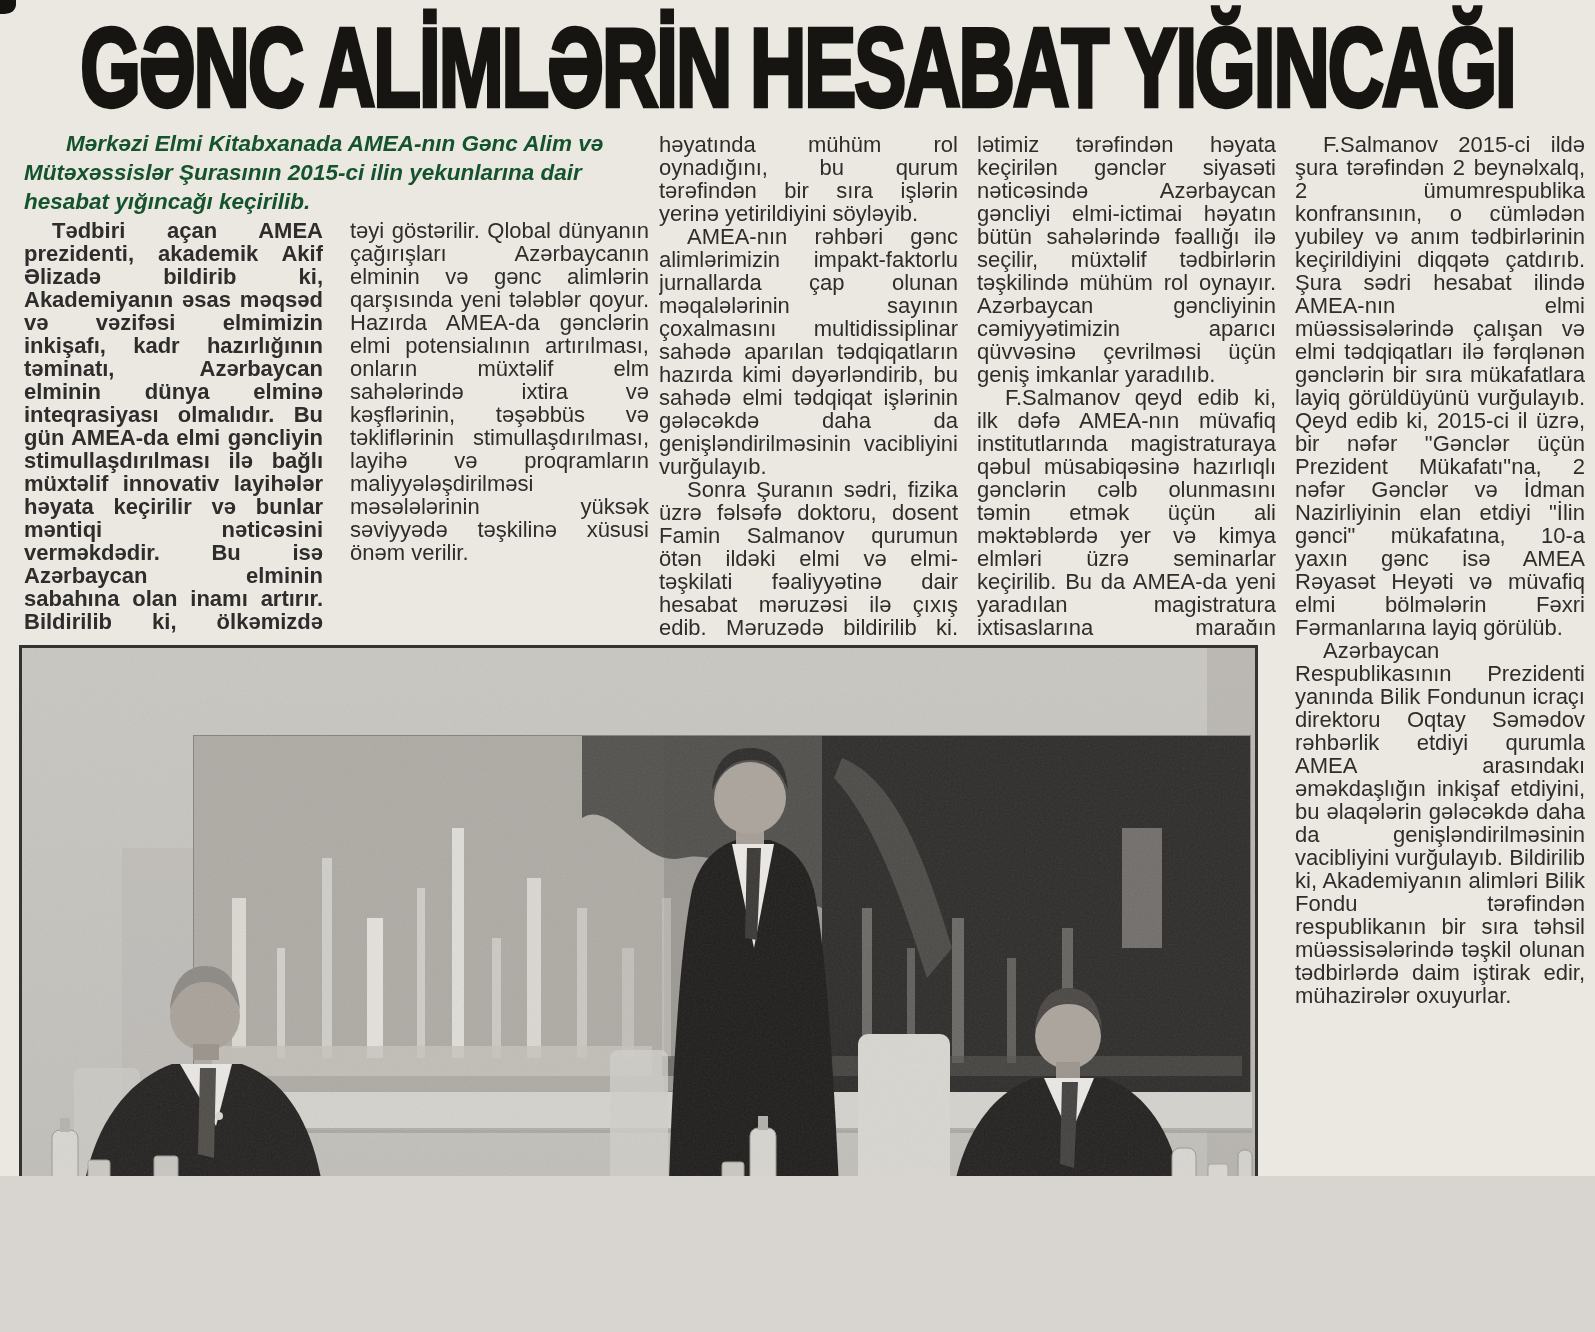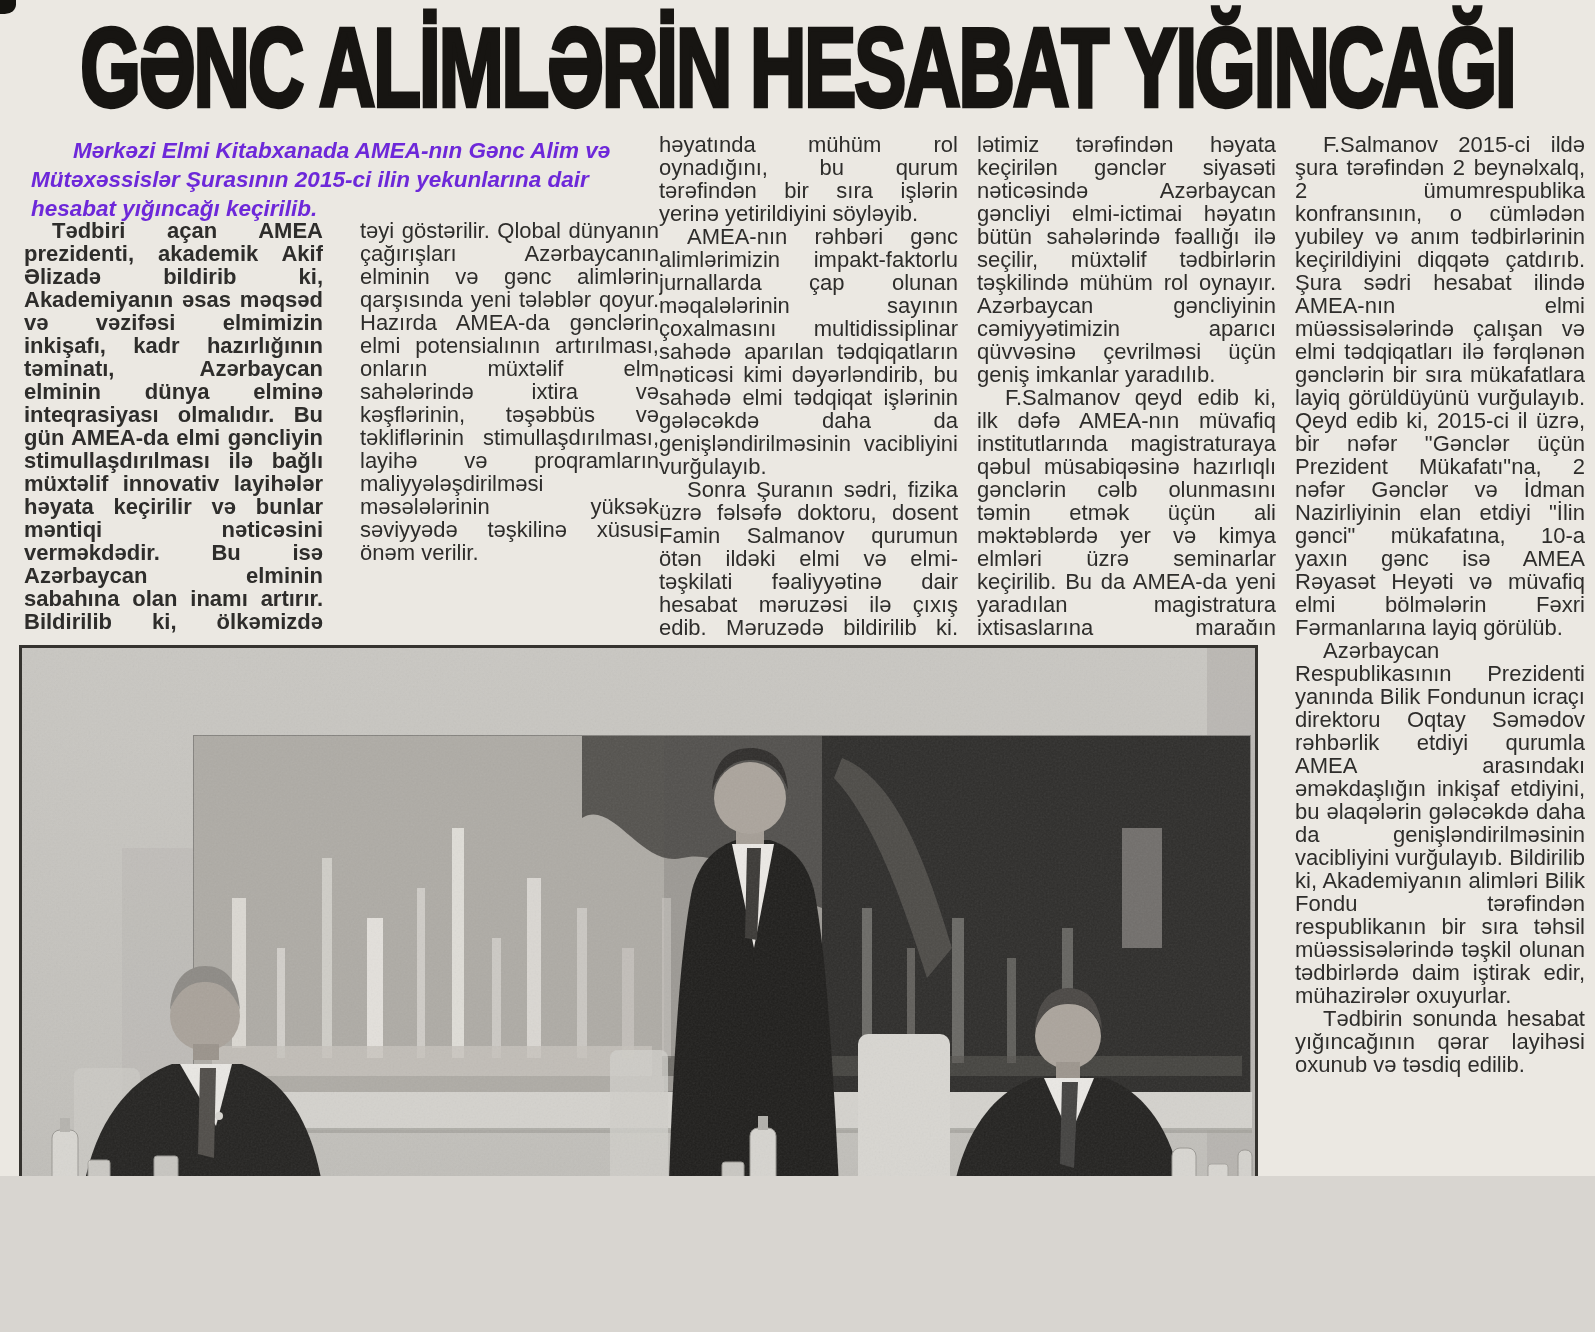--- a/index.html
+++ b/index.html
@@ -20,36 +20,36 @@
     position:absolute;left:0;right:0;top:4px;margin:0;
     text-align:center;white-space:nowrap;
     font-family:"Liberation Sans", sans-serif;
     font-weight:bold;font-stretch:ultra-condensed;
     font-size:78px;letter-spacing:-2px;
     color:#171512;
     -webkit-text-stroke:3px #171512;
     transform:scaleY(1.42);transform-origin:50% 0;
   }
   .lede{
-    position:absolute;left:24px;top:130px;width:612px;margin:7px;
+    position:absolute;left:24px;top:130px;width:612px;margin:0;
     font-size:22.5px;line-height:1.28;
     font-weight:bold;font-style:italic;
     text-align:left;text-indent:42px;
-    color:#6d28d9;
+    color:#14532d;
   }
   .col{
     position:absolute;width:299px;
     font-size:22px;line-height:23px;
     text-align:justify;text-justify:inter-word;
     overflow:hidden;
   }
   .col p{margin:0;}
   .col p.indent{text-indent:28px;}
   .col1{left:24px;  top:219px; height:414px;font-weight:bold;}
-  .col2{left:360px; top:219px; height:414px;}
+  .col2{left:350px; top:219px; height:414px;}
   .col3{left:659px; top:133px; height:502px;}
   .col4{left:977px; top:133px; height:502px;}
   .col5{left:1295px;top:133px; width:290px;height:1190px;}
   .photo{
     position:absolute;left:22px;top:648px;width:1233px;height:676px;margin:0;
     outline:3px solid #35332f;
     background:#c8c6c1;
   }
   .photo svg{display:block;width:100%;height:100%;}
 </style>
@@ -65,31 +65,30 @@
   <p class="lede">Mərkəzi Elmi Kitabxanada AMEA-nın Gənc Alim və Mütəxəssislər Şurasının 2015-ci ilin yekunlarına dair hesabat yığıncağı keçirilib.</p>
 
   <div class="col col1">
       <p class="indent">Tədbiri açan AMEA prezidenti, akademik Akif Əlizadə bildirib ki, Akademiyanın əsas məqsəd və vəzifəsi elmimizin inkişafı, kadr hazırlığının təminatı, Azərbaycan elminin dünya elminə inteqrasiyası olmalıdır. Bu gün AMEA-da elmi gəncliyin stimullaşdırılması ilə bağlı müxtəlif innovativ layihələr həyata keçirilir və bunlar məntiqi nəticəsini verməkdədir. Bu isə Azərbaycan elminin sabahına olan inamı artırır. Bildirilib ki, ölkəmizdə gənclərin yaradıcı və elmi inkişafına hərtərəfli dövlət dəs-</p>
     </div>
   <div class="col col2">
       <p class="">təyi göstərilir. Qlobal dünyanın çağırışları Azərbaycanın elminin və gənc alimlərin qarşısında yeni tələblər qoyur. Hazırda AMEA-da gənclərin elmi potensialının artırılması, onların müxtəlif elm sahələrində ixtira və kəşflərinin, təşəbbüs və təkliflərinin stimullaşdırılması, layihə və proqramların maliyyələşdirilməsi məsələlərinin yüksək səviyyədə təşkilinə xüsusi önəm verilir.</p>
     </div>
   <div class="col col3">
       <p class="">həyatında mühüm rol oynadığını, bu qurum tərəfindən bir sıra işlərin yerinə yetirildiyini söyləyib.</p>
-      <p class="indent">AMEA-nın rəhbəri gənc alimlərimizin impakt-faktorlu jurnallarda çap olunan məqalələrinin sayının çoxalmasını multidissiplinar sahədə aparılan tədqiqatların nəticəsi kimi dəyərləndirib, bu sahədə elmi tədqiqat işlərinin gələcəkdə daha da genişləndirilməsinin vacibliyini vurğulayıb.</p>
+      <p class="indent">AMEA-nın rəhbəri gənc alimlərimizin impakt-faktorlu jurnallarda çap olunan məqalələrinin sayının çoxalmasını multidissiplinar sahədə aparılan tədqiqatların hazırda kimi dəyərləndirib, bu sahədə elmi tədqiqat işlərinin gələcəkdə daha da genişləndirilməsinin vacibliyini vurğulayıb.</p>
       <p class="indent">Sonra Şuranın sədri, fizika üzrə fəlsəfə doktoru, dosent Famin Salmanov qurumun ötən ildəki elmi və elmi-təşkilati fəaliyyətinə dair hesabat məruzəsi ilə çıxış edib. Məruzədə bildirilib ki, hazırda döv-</p>
     </div>
   <div class="col col4">
       <p class="">lətimiz tərəfindən həyata keçirilən gənclər siyasəti nəticəsində Azərbaycan gəncliyi elmi-ictimai həyatın bütün sahələrində fəallığı ilə seçilir, müxtəlif tədbirlərin təşkilində mühüm rol oynayır. Azərbaycan gəncliyinin cəmiyyətimizin aparıcı qüvvəsinə çevrilməsi üçün geniş imkanlar yaradılıb.</p>
       <p class="indent">F.Salmanov qeyd edib ki, ilk dəfə AMEA-nın müvafiq institutlarında magistraturaya qəbul müsabiqəsinə hazırlıqlı gənclərin cəlb olunmasını təmin etmək üçün ali məktəblərdə yer və kimya elmləri üzrə seminarlar keçirilib. Bu da AMEA-da yeni yaradılan magistratura ixtisaslarına marağın artmasında böyük rol oy-</p>
     </div>
   <div class="col col5">
       <p class="indent">F.Salmanov 2015-ci ildə şura tərəfindən 2 beynəlxalq, 2 ümumrespublika konfransının, o cümlədən yubiley və anım tədbirlərinin keçirildiyini diqqətə çatdırıb. Şura sədri hesabat ilində AMEA-nın elmi müəssisələrində çalışan və elmi tədqiqatları ilə fərqlənən gənclərin bir sıra mükafatlara layiq görüldüyünü vurğulayıb. Qeyd edib ki, 2015-ci il üzrə, bir nəfər "Gənclər üçün Prezident Mükafatı"na, 2 nəfər Gənclər və İdman Nazirliyinin elan etdiyi "İlin gənci" mükafatına, 10-a yaxın gənc isə AMEA Rəyasət Heyəti və müvafiq elmi bölmələrin Fəxri Fərmanlarına layiq görülüb.</p>
       <p class="indent">Azərbaycan Respublikasının Prezidenti yanında Bilik Fondunun icraçı direktoru Oqtay Səmədov rəhbərlik etdiyi qurumla AMEA arasındakı əməkdaşlığın inkişaf etdiyini, bu əlaqələrin gələcəkdə daha da genişləndirilməsinin vacibliyini vurğulayıb. Bildirilib ki, Akademiyanın alimləri Bilik Fondu tərəfindən respublikanın bir sıra təhsil müəssisələrində təşkil olunan tədbirlərdə daim iştirak edir, mühazirələr oxuyurlar.</p>
-      <p class="indent">Tədbirin sonunda hesabat yığıncağının qərar layihəsi oxunub və təsdiq edilib.</p>
     </div>
 
   <figure class="photo">
     <svg viewBox="0 0 1233 676" preserveAspectRatio="none">
       <defs>
         <linearGradient id="wallGrad" x1="0" y1="0" x2="0" y2="1">
           <stop offset="0" stop-color="#c9c7c2"></stop>
           <stop offset="0.7" stop-color="#c2c0bb"></stop>
           <stop offset="1" stop-color="#bbb9b4"></stop>
         </linearGradient>

